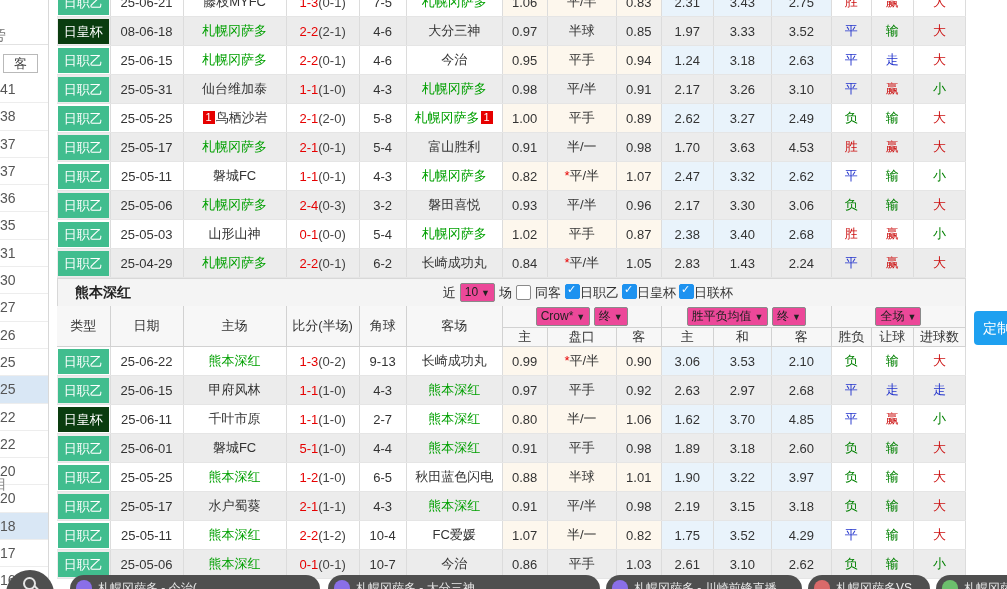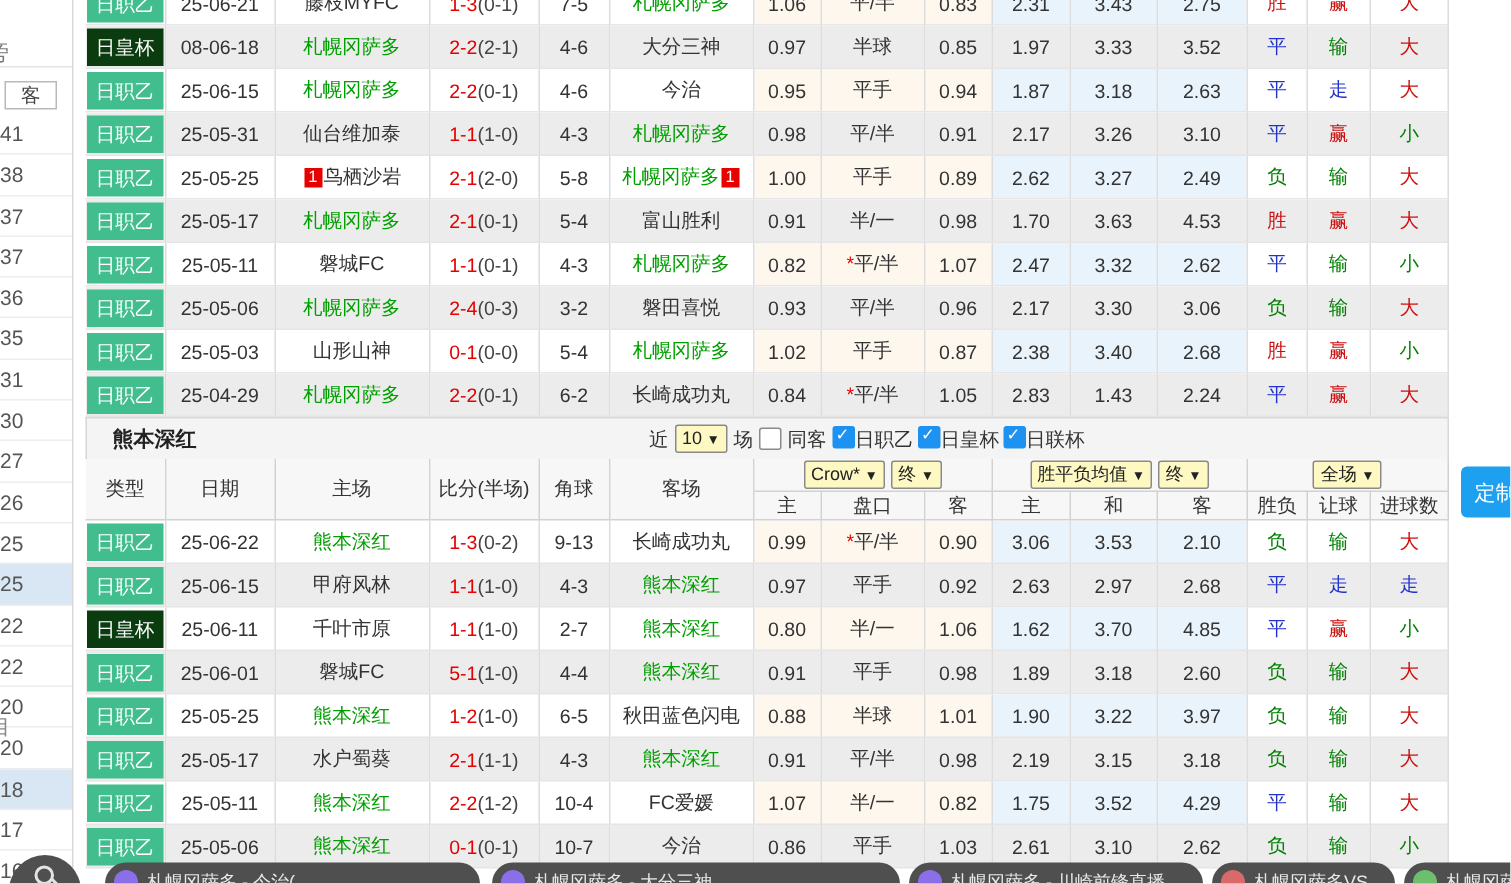--- a/index.html
+++ b/index.html
@@ -49,21 +49,21 @@
   .summary .green-t{color:#008000;}
   .pct{color:#fff;padding:1px 4px;font-size:13px;}
   .pct.green{background:#008000;}
   .pct.red{background:#e60000;}
 
   
   .sec-bar{height:28px;background:#f4f4f4;border:1px solid #d8d8d8;border-bottom:none;
            display:flex;align-items:center;box-sizing:border-box;font-size:13px;}
   .sec-title{margin-left:17px;font-weight:bold;font-size:14px;color:#222;}
   .sec-controls{margin-left:auto;margin-right:226px;display:flex;align-items:center;gap:4px;}
-  .dd{display:inline-block;border:1px solid #8a8a8a;border-radius:2px;background:#fef9c3;
+  .dd{display:inline-block;border:1px solid #8a8a8a;border-radius:2px;background:#ec4899;
       padding:0 4px;height:17px;line-height:17px;font-size:12px;color:#222;}
   .dd .arr{font-size:9px;margin-left:3px;}
   .cb{display:inline-block;width:13px;height:13px;border:1px solid #8a8a8a;border-radius:2px;background:#fff;
       vertical-align:-2px;position:relative;}
   .cb.on{background:#1d92f0;border-color:#1d92f0;}
   .cb.on::after{content:"✓";position:absolute;left:1px;top:-2px;color:#fff;font-size:11px;}
 
   
   table.grid thead th{background:#f7f7f7;border-color:#d2d2d2;font-size:13px;color:#333;}
   tr.hdr-dd th{height:21px;}
@@ -183,21 +183,21 @@
               <div class="badge">日职乙</div>
             </td>
             <td>25-06-15</td>
             <td><span class="team-green">札幌冈萨多</span></td>
             <td><span class="score-red">2-2</span><span class="half">(0-1)</span></td>
             <td>4-6</td>
             <td><span>今治</span></td>
             <td class="hcap">0.95</td>
             <td class="hcap">平手</td>
             <td class="hcap">0.94</td>
-            <td class="odds">1.87</td>
+            <td class="odds">1.24</td>
             <td class="odds">3.18</td>
             <td class="odds">2.63</td>
             <td><span class="r-blue">平</span></td>
             <td><span class="r-blue">走</span></td>
             <td><span class="r-red">大</span></td>
           </tr>
           <tr class="alt">
             <td class="type">
               <div class="badge">日职乙</div>
             </td>
@@ -335,21 +335,21 @@
 
 
     <div class="sec-bar">
       <span class="sec-title">熊本深红</span>
       <div class="sec-controls">
         <span>近</span>
         <span class="dd"><span>10</span><span class="arr">▼</span></span>
         <span>场</span>
         <span class="cb"></span>
         <span>同客</span>
-        <span id="leagues"><span class="cb on"></span><span style="margin-right: 3px;">日职乙</span><span class="cb on"></span><span style="margin-right: 3px;">日皇杯</span><span class="cb on"></span><span style="margin-right: 16px;">日联杯</span></span>
+        <span id="leagues"><span class="cb on"></span><span style="margin-right: 3px;">日职乙</span><span class="cb on"></span><span style="margin-right: 3px;">日皇杯</span><span class="cb on"></span><span style="margin-right: 6px;">日联杯</span></span>
       </div>
     </div>
 
     <table class="grid">
       <colgroup>
         <col style="width:53px">
           <col style="width:73px">
           <col style="width:103px">
           <col style="width:73px">
         <col style="width:47px">

